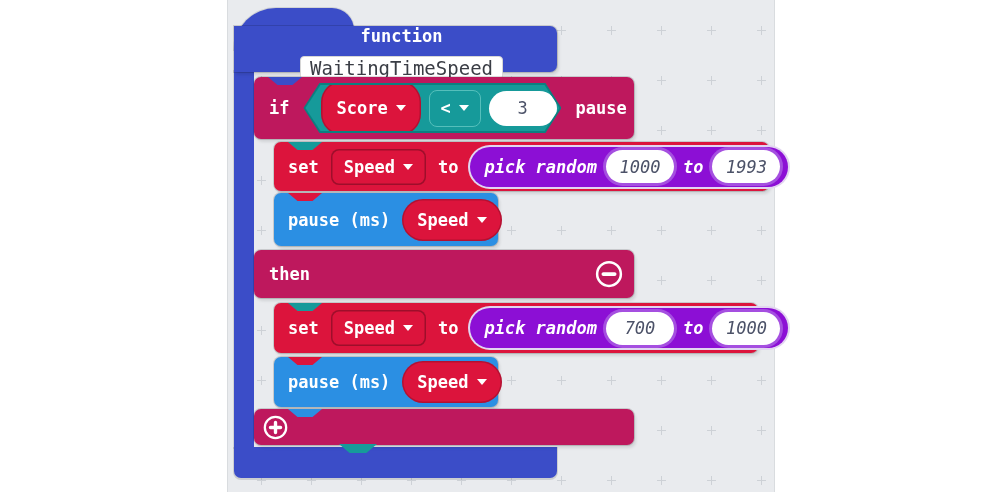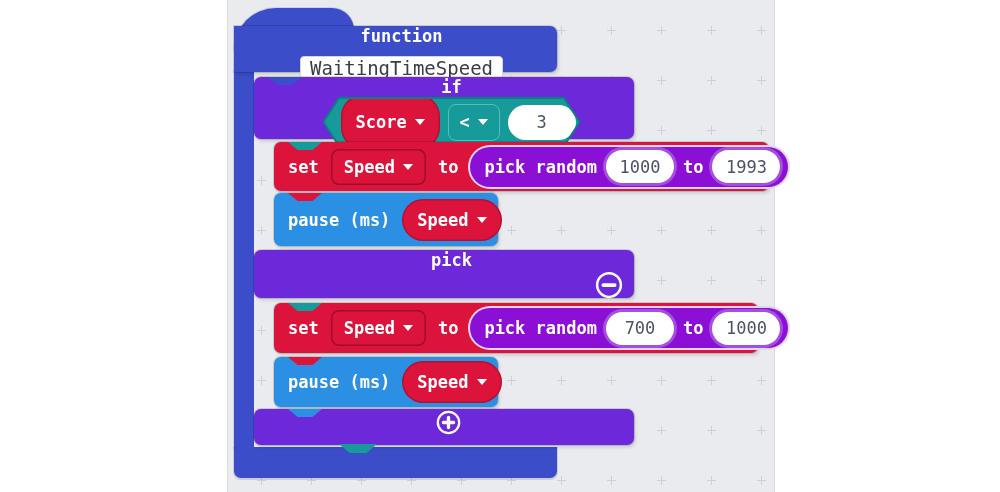--- a/index.html
+++ b/index.html
@@ -8,21 +8,21 @@
   .workspace{position:absolute;left:227px;top:0;width:546px;height:492px;background:#e9ebee;
              border-left:1px solid #d9dcdf;border-right:1px solid #d9dcdf;}
   .gridcross{position:absolute;width:9px;height:9px;z-index:0;
      background:
        linear-gradient(#cdd1d6,#cdd1d6) center/9px 1px no-repeat,
        linear-gradient(#cdd1d6,#cdd1d6) center/1px 9px no-repeat;}
   .block{position:absolute;display:flex;align-items:center;color:#fff;
          font-weight:bold;font-size:17px;border-radius:7px;z-index:2;
          box-shadow:0 0 0 1px rgba(0,0,0,0.14), 2px 3px 3px rgba(0,0,0,0.10);}
   .fnblue{background:#3b4dc8;}
-  .teal{background:#6d28d9;flex-direction:column;}
+  .teal{background:#be185d;}
   .red{background:#dc143c;}
   .pblue{background:#2b8fe3;}
   .lbl{white-space:nowrap;}
   
   .fn-hat{position:absolute;left:6px;top:8px;width:120px;height:42px;background:#3b4dc8;
           border-radius:42px 22px 0 0;z-index:1;box-shadow:0 0 0 1px rgba(0,0,0,0.10);}
   .fn-header{left:6px;top:26px;width:323px;height:46px;border-radius:0 7px 7px 0;
              padding-left:12px;gap:10px;box-sizing:border-box;flex-direction:column;}
   .fn-name{display:inline-flex;align-items:center;background:#ffffff;color:#3a3d45;
            font-weight:normal;font-size:19px;height:36px;padding:0 9px;border-radius:4px;
@@ -56,21 +56,21 @@
         padding:0 15px;box-shadow:inset 0 0 0 1.5px rgba(0,0,0,0.18);white-space:nowrap;flex:none;}
   .pill.small{height:54px;}
   .field{display:inline-flex;align-items:center;background:#dc143c;height:36px;border-radius:8px;
          padding:0 13px;box-shadow:inset 0 0 0 1.5px rgba(0,0,0,0.28);white-space:nowrap;flex:none;}
   .cmp{display:inline-flex;align-items:center;justify-content:center;height:35px;width:50px;
        border:1.5px solid #55bfbb;border-radius:8px;flex:none;}
   .oval{display:inline-flex;align-items:center;justify-content:center;background:#fff;height:35px;
         min-width:46px;padding:0 11px;border-radius:18px;color:#4c5268;font-weight:normal;
         font-size:17px;flex:none;}
   .purple{display:inline-flex;align-items:center;background:#8c0fd5;height:40px;border-radius:20px;
-          padding:0 8px 0 14px;gap:9px;box-shadow:0 0 0 2px #e2d5f0;flex:none;}
+          padding:0 8px 0 14px;gap:9px;box-shadow:0 0 0 2px #e2d5f0;flex:none;font-style:italic;}
   .purple .oval{box-shadow:0 0 0 3px #a54fe0;height:33px;}
   .dd{width:0;height:0;border-left:5px solid transparent;border-right:5px solid transparent;
       border-top:6px solid #fff;margin-left:8px;display:inline-block;flex:none;}
   .icon-btn{display:inline-flex;align-items:center;justify-content:center;flex:none;cursor:pointer;}
   .mleft{margin-left:auto;margin-right:10px;}
 </style>
 </head>
 <body>
 
 <div class="page">
@@ -128,21 +128,21 @@
     <div class="block pblue set-row pause1">
       <span class="notch" style="background:#dc143c;"></span>
       <span class="lbl">pause (ms)</span>
       <span class="pill">
         <span class="lbl">Speed</span>
         <i class="dd"></i>
       </span>
     </div>
 
     <div class="block teal else-bar">
-      <span class="lbl">pick</span>
+      <span class="lbl">then</span>
       <span class="icon-btn mleft">
         <svg width="30" height="30" viewBox="0 0 24 24">
           <circle cx="12" cy="12" r="9.5" fill="none" stroke="#ffffff" stroke-width="2"></circle>
           <path d="M7.5 12 H16.5" fill="none" stroke="#ffffff" stroke-width="3" stroke-linecap="round"></path>
         </svg>
       </span>
     </div>
 
     <div class="block red set-row set2">
       <span class="notch" style="background:#169a9a;"></span>

